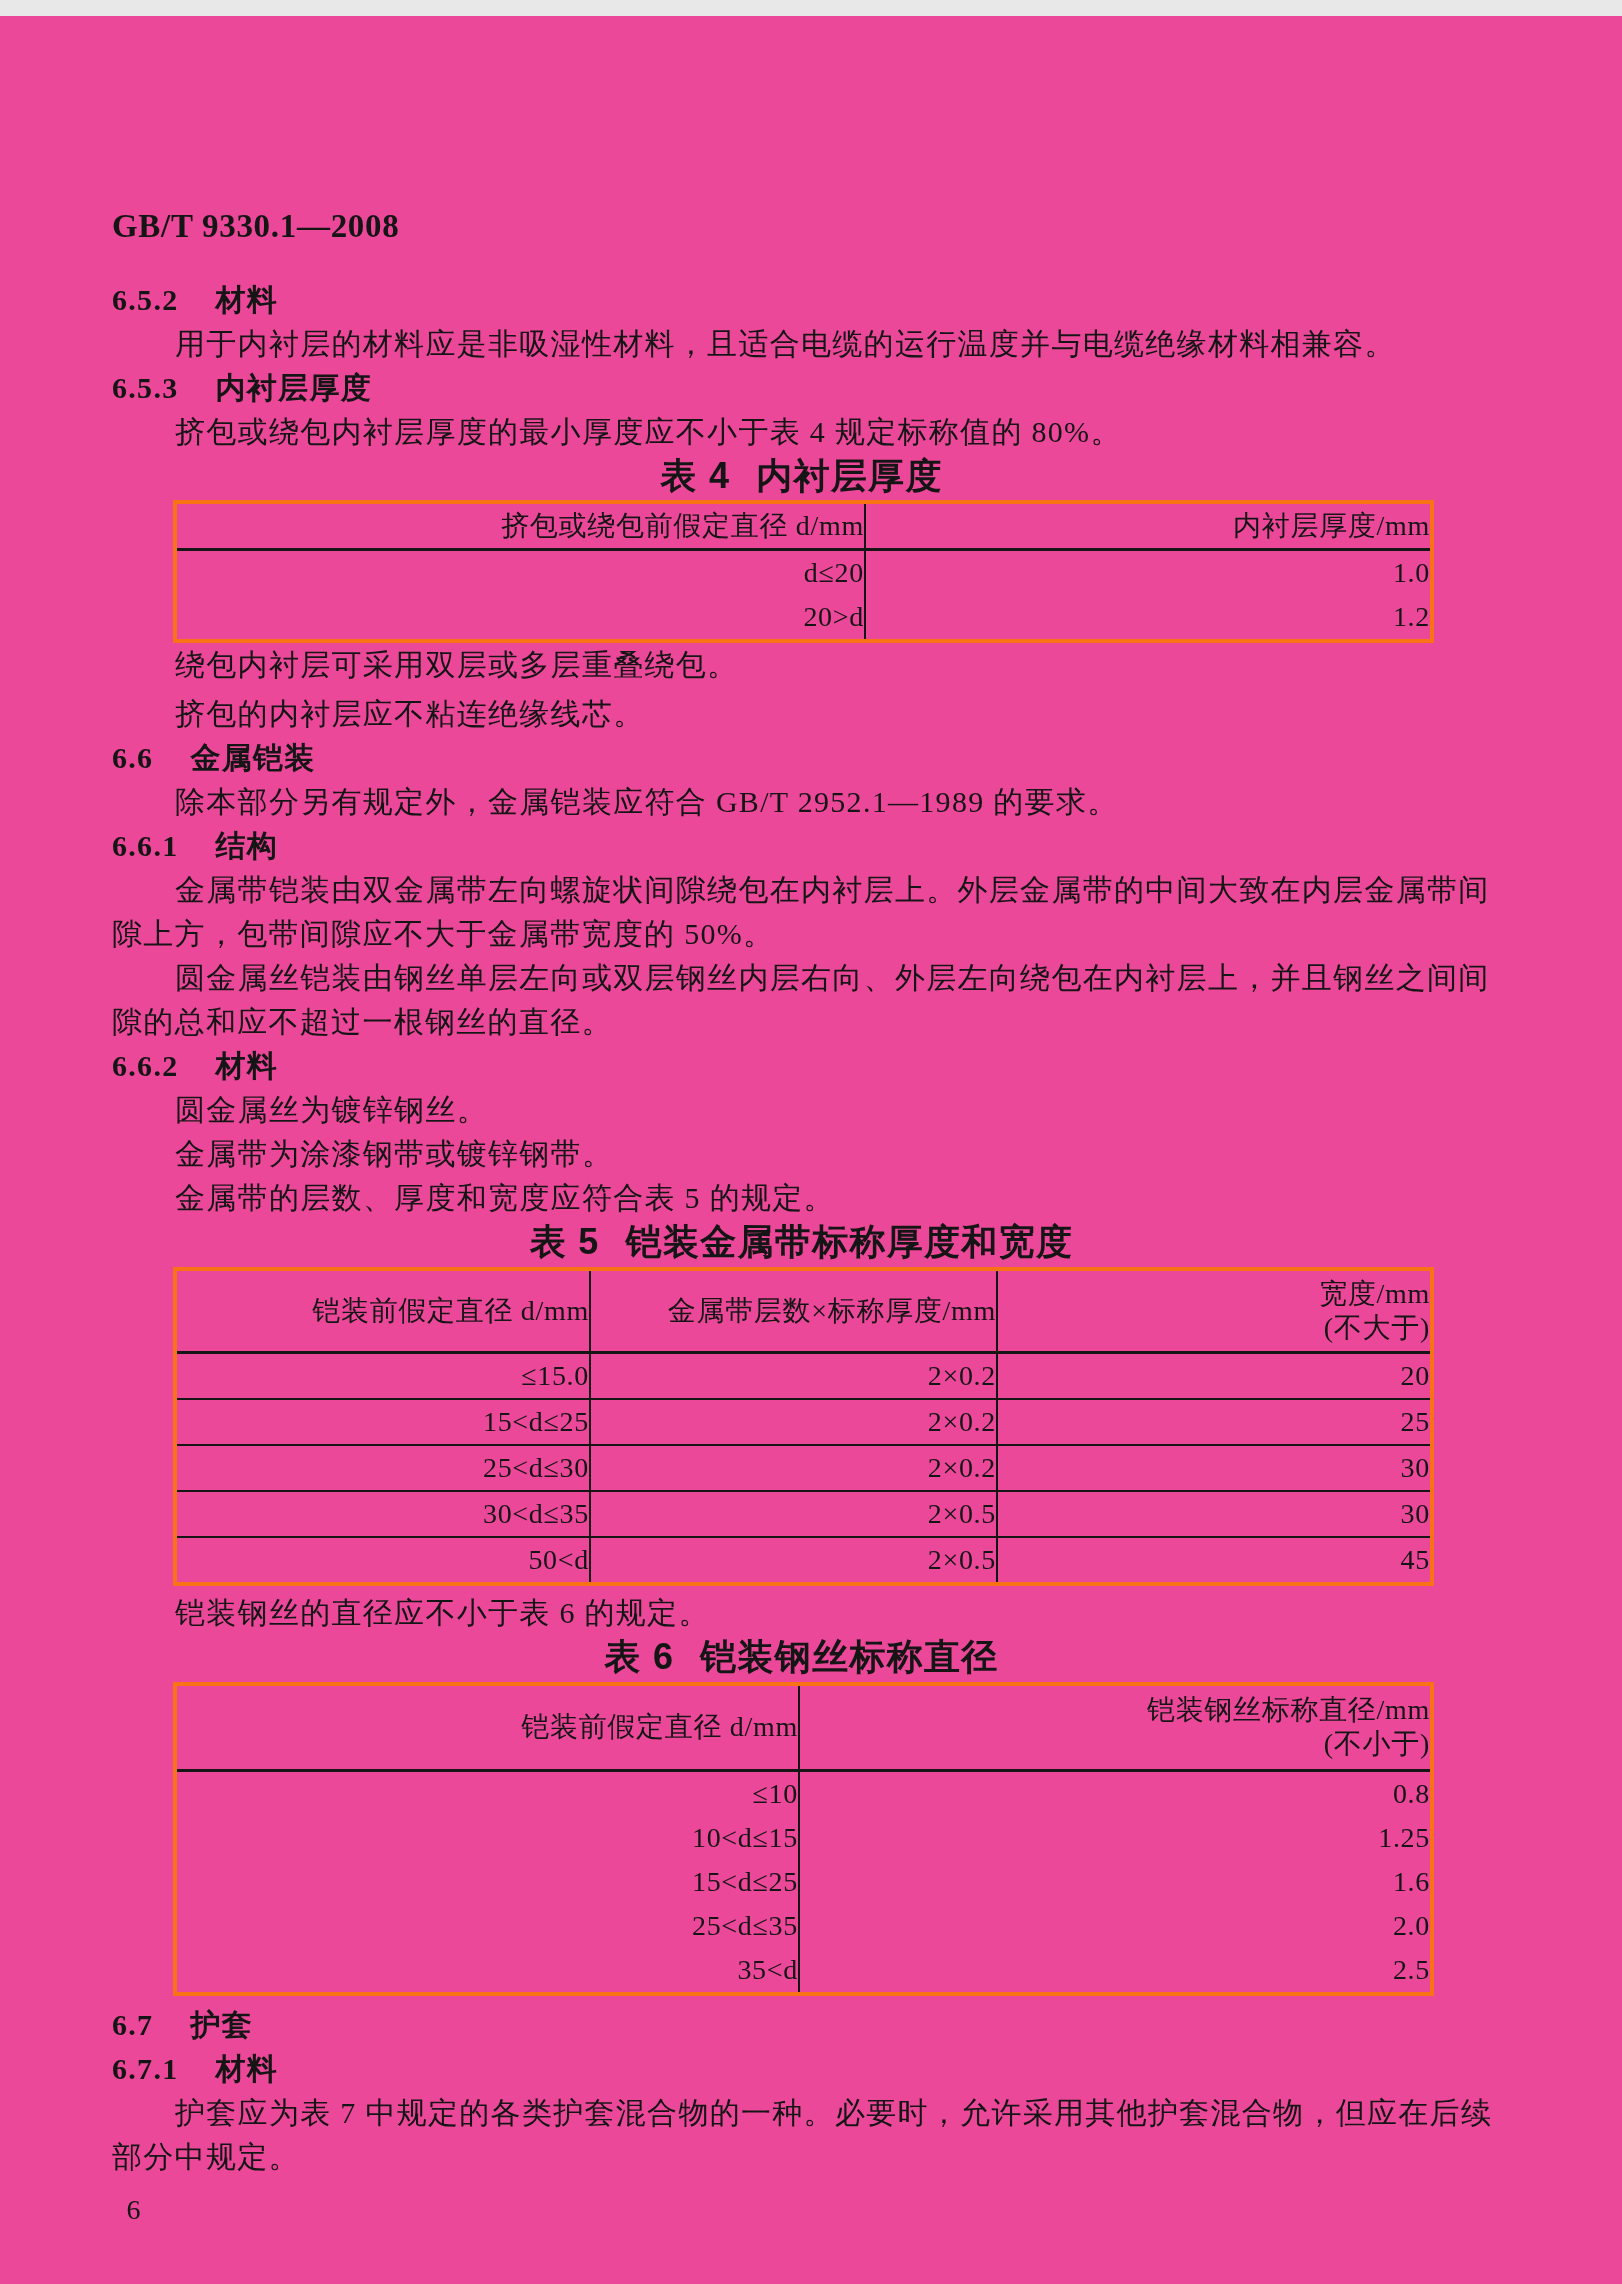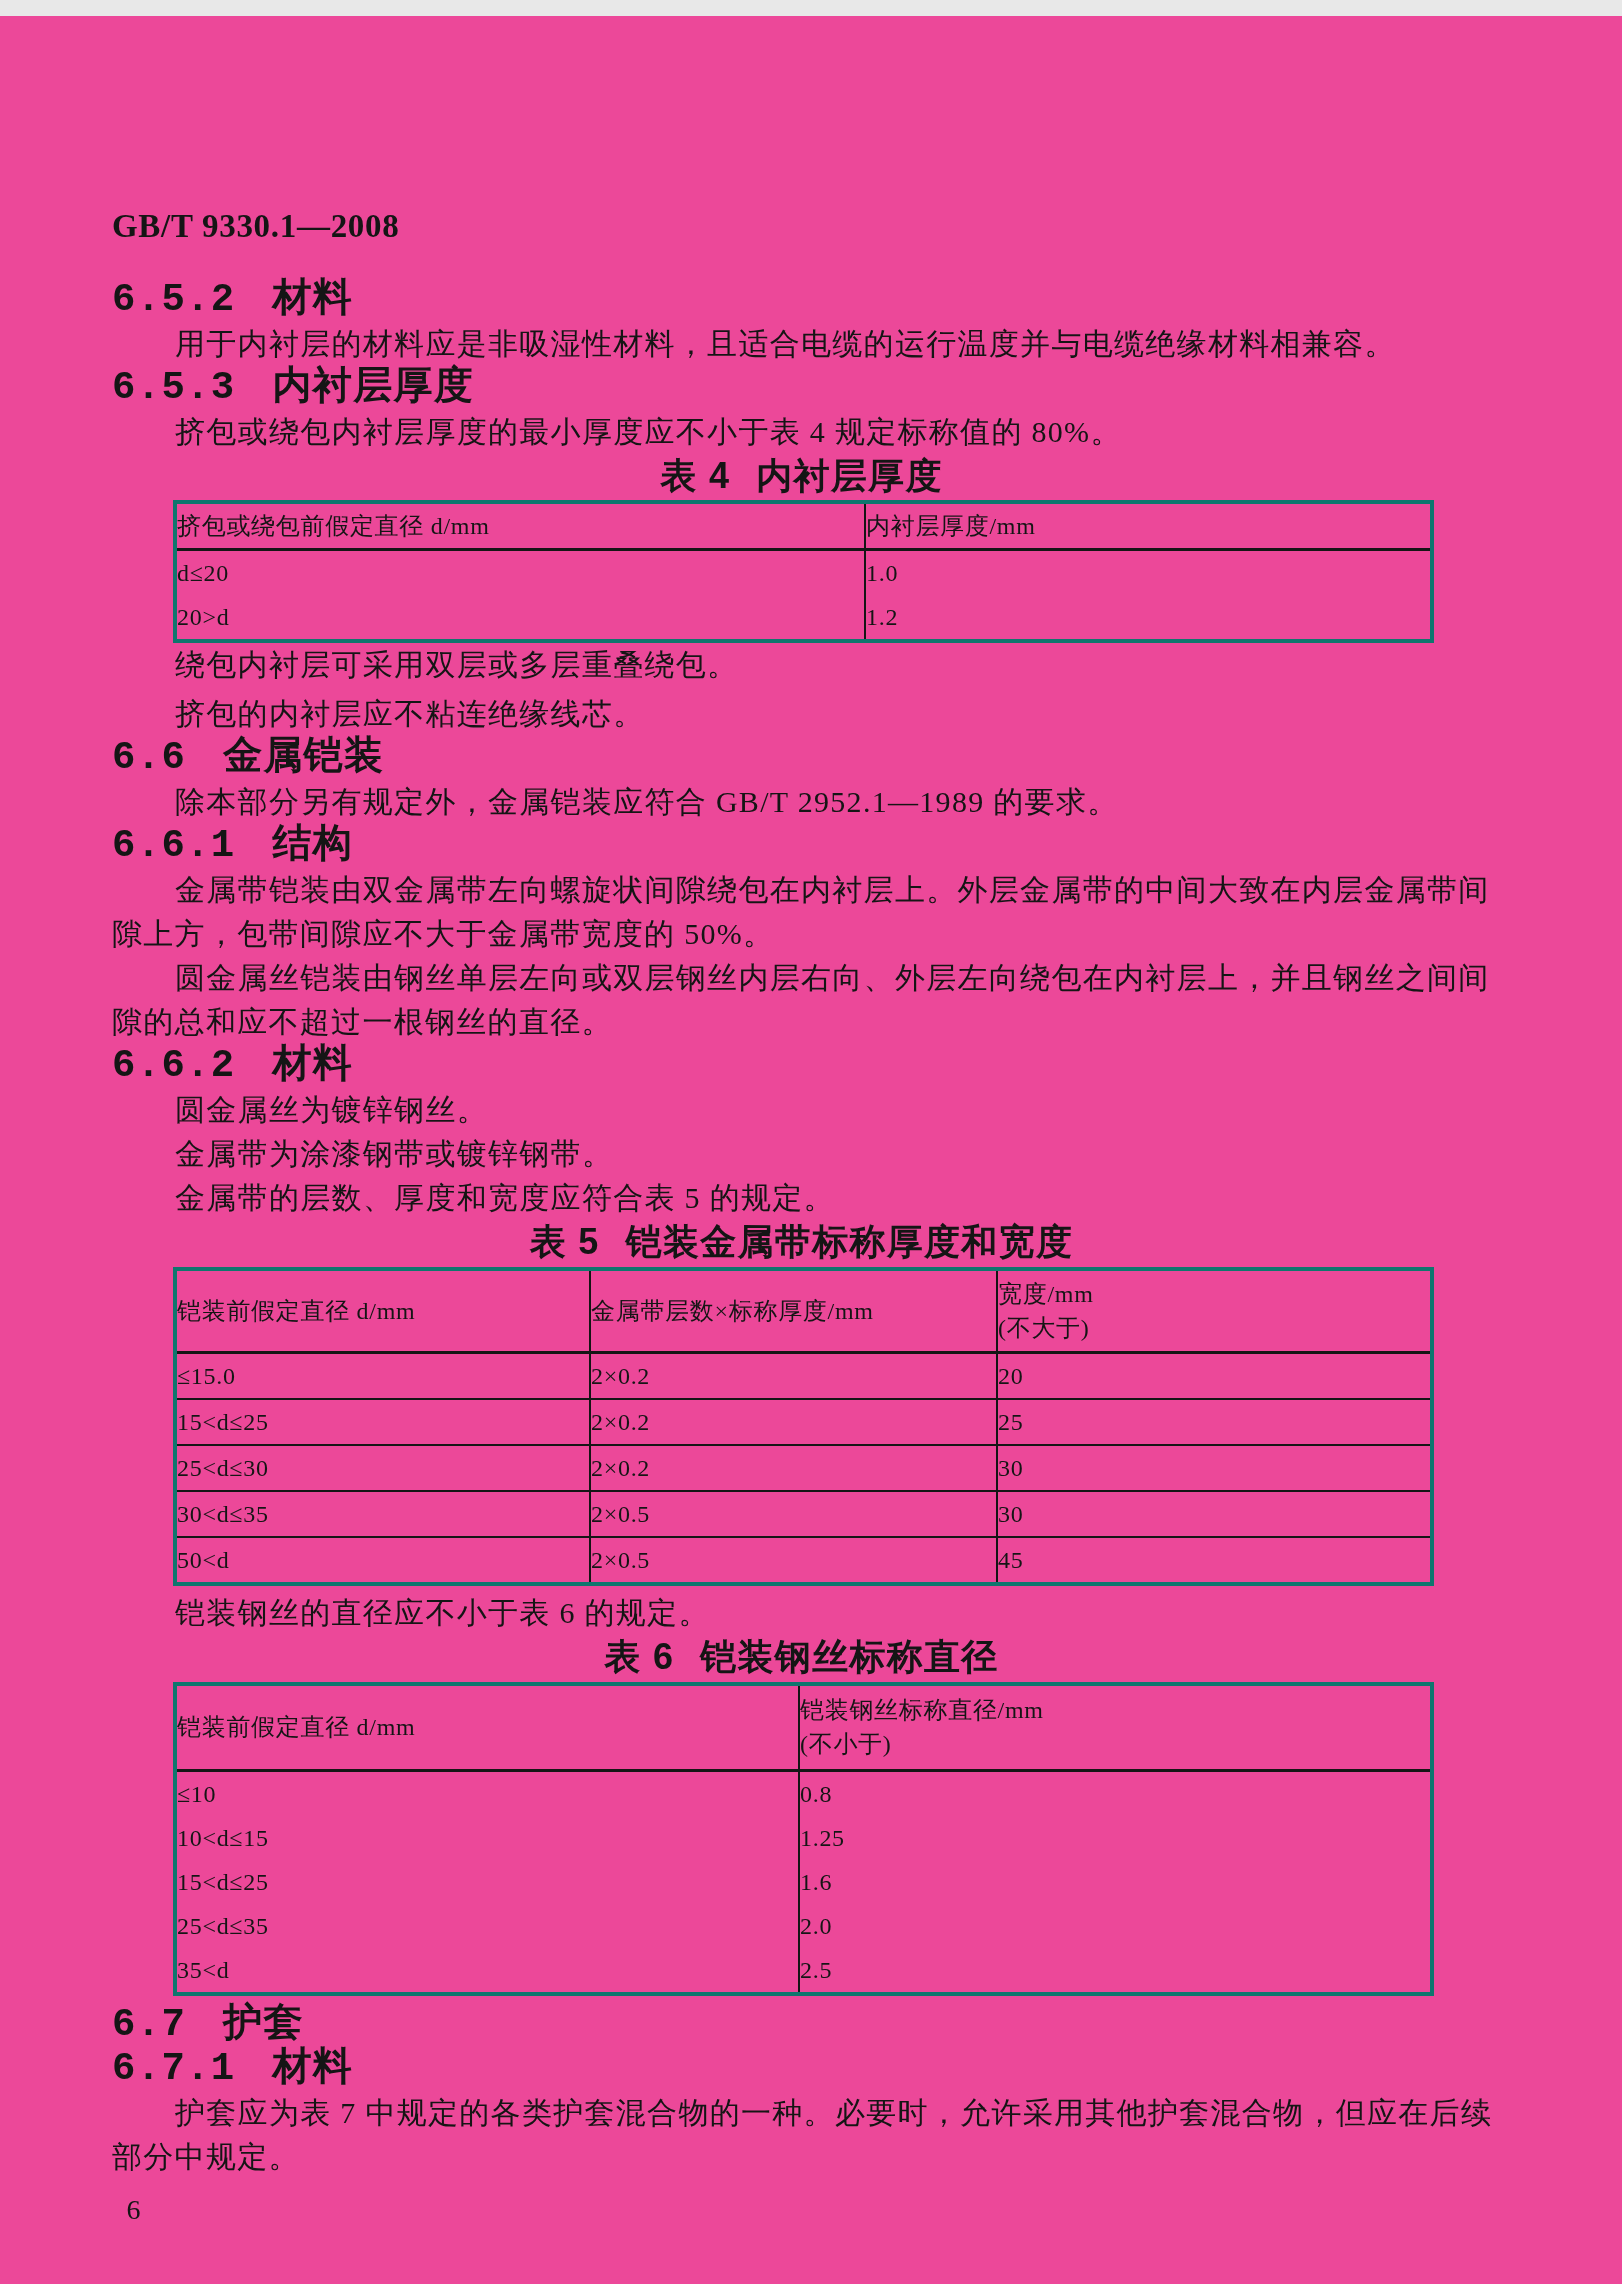--- a/index.html
+++ b/index.html
@@ -18,45 +18,45 @@
     overflow:hidden;
   }
   .doc-num {
     font-family:"Liberation Serif","DejaVu Serif",serif;
     font-weight:bold;
     font-size:33px;
     letter-spacing:0.7px;
     margin-bottom:30px;
   }
   .sec {
-    font-family:Liberation Mono, monospace;
+    font-family:Liberation Serif, serif;
     font-weight:bold;
-    font-size:39px;
+    font-size:30px;
   }
   .sec .sec-title { margin-left:37px; }
   .para { text-indent:63px; }
   .tbl-caption {
     width:1257px; margin:2.6px 0 6.6px 61px;
     text-align:center;
     font-family:"Liberation Sans","DejaVu Sans",sans-serif;
     font-weight:bold;
     font-size:36px;
     line-height:37px;
   }
   .tbl-caption .cap-title { margin-left:26px; }
   table {
     border-collapse:collapse;
     table-layout:fixed;
     width:1257px;
     margin-left:61px;
-    text-align:left;
-    font-size:24px;
+    text-align:right;
+    font-size:28px;
     letter-spacing:0.7px;
     color:#151515;
-    border:4px solid #0f766e;
+    border:4px solid #f97316;
   }
   td { padding:0; vertical-align:middle; }
   
   .t4 thead td { height:45px; border-bottom:3.3px solid #151515; }
   .t4 tbody td { height:37px; }
   .t4 .c1 { border-right:2.6px solid #151515; }
   
   .t5 td { border:2.6px solid #151515; height:40px; }
   .t5 thead td { height:84px; border-bottom:3.3px solid #151515; }
   .t5 .hdr-line { display:block; line-height:34px; }

